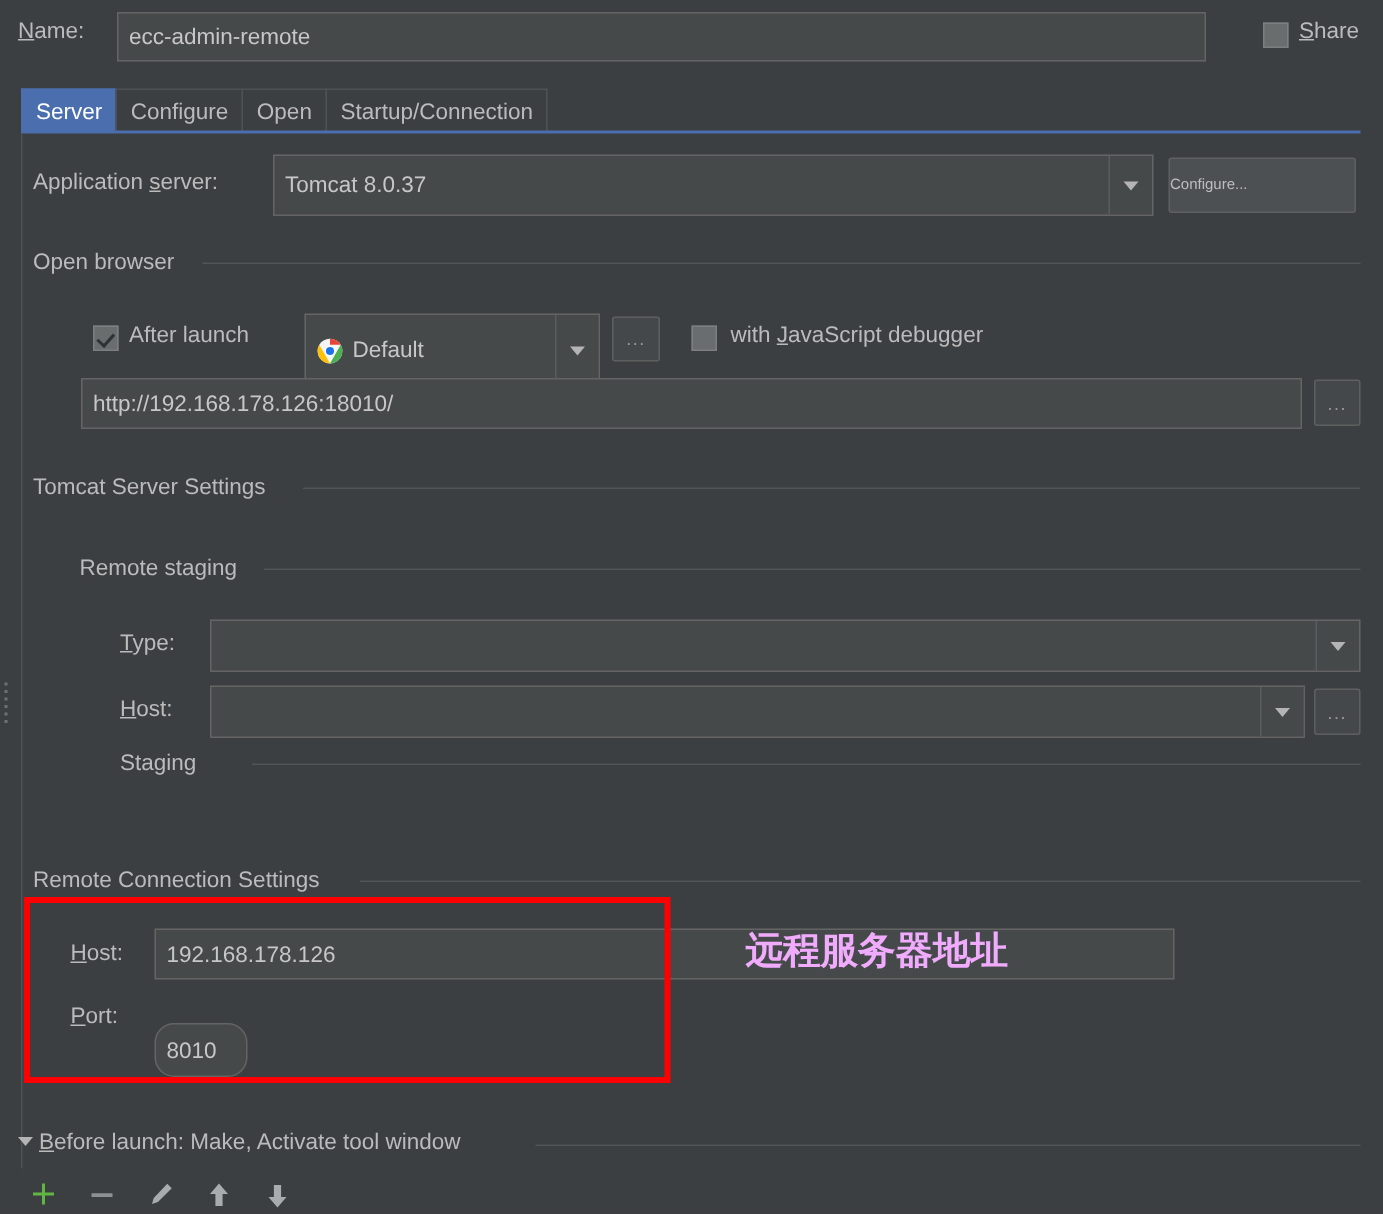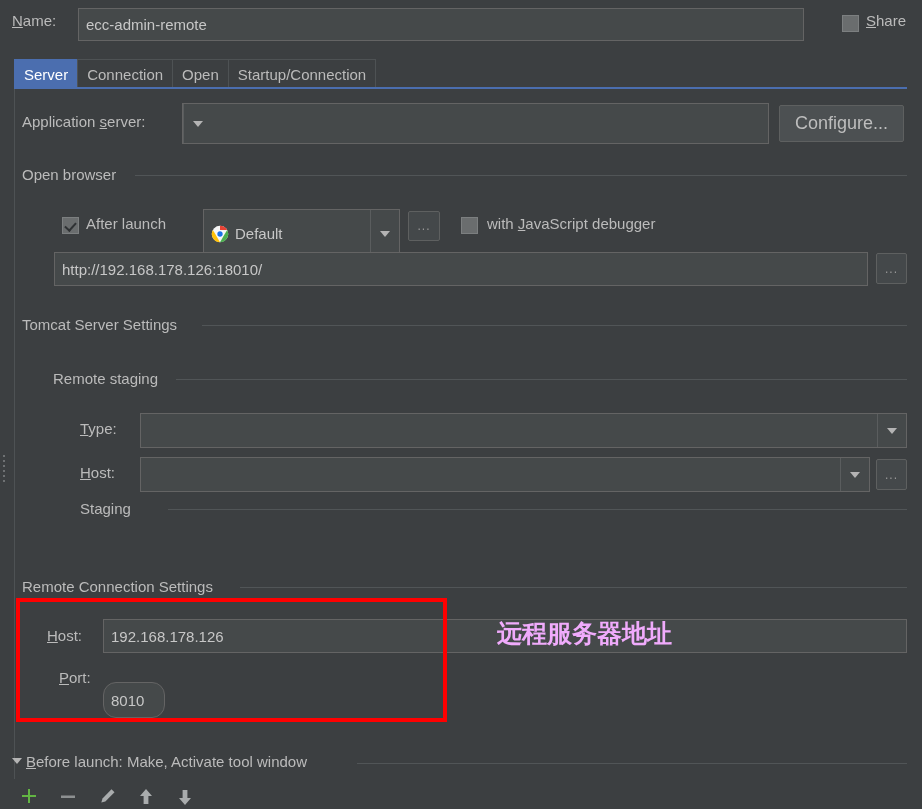--- a/index.html
+++ b/index.html
@@ -49,22 +49,22 @@
     border-left:5px solid transparent;
     border-right:5px solid transparent;
     border-top:6px solid #b4b4b4;
   }
   .btn{
     background:#4c5052;
     border:1px solid #5e6060;
     border-radius:2px;
     color:#bdbdbd;
     box-sizing:border-box;
-    display:flex;align-items:center;justify-content:center;
-    font-size:18px;
+    display:flex;align-items:center;
+    font-size:10px;
     white-space:nowrap;
   }
   .dots{
     background:#44484a;
     border:1px solid #5e6060;
     border-radius:2px;
     box-sizing:border-box;
     display:flex;align-items:center;justify-content:center;
     color:#9a9a9a;
     font-size:12px;
@@ -159,22 +159,22 @@
   #stg-title{left:80px;top:500px;}
   #stg-line{left:168px;top:509px;width:739px;}
 
   
   #rcs-title{left:22px;top:578px;}
   #rcs-line{left:240px;top:587px;width:667px;}
 
   #red-box{position:absolute;left:16px;top:598px;width:431px;height:124px;border:4px solid #ff0000;box-sizing:border-box;}
 
   #host2-label{position:absolute;left:47px;top:627px;}
-  #host2-field{position:absolute;left:103px;top:619px;width:804px;height:34px;}
-  #port-label{position:absolute;left:47px;top:669px;margin-left:12px;}
+  #host2-field{position:absolute;left:103px;top:619px;width:680px;height:34px;}
+  #port-label{position:absolute;left:47px;top:669px;}
   #port-field{position:absolute;left:103px;top:682px;width:62px;height:36px;border-radius:13px;}
 
   .annot{position:absolute;color:#f0abfc;font-weight:bold;white-space:nowrap;}
   #annot-host{left:497px;top:617px;font-size:25px;}
   #annot-port{left:497px;top:663px;font-size:25px;}
 
   
   #bl-arrow{position:absolute;left:12px;top:758px;width:0;height:0;
     border-left:5px solid transparent;border-right:5px solid transparent;border-top:6px solid #b4b4b4;}
   #bl-title{position:absolute;left:26px;top:753px;}
@@ -197,21 +197,21 @@
     <span>ecc-admin-remote</span>
   </div>
   <div class="cbx" id="share-box"></div>
   <div class="lbl" id="share-label"><span class="mnem">S</span>hare</div>
 
   <div id="tabstrip">
     <div class="tab sel">
         <span>Server</span>
       </div>
     <div class="tab">
-        <span>Connection</span>
+        <span>Configure</span>
       </div>
     <div class="tab">
         <span>Open</span>
       </div>
     <div class="tab">
         <span>Startup/Connection</span>
       </div>
   </div>
   <div id="tab-underline"></div>
   <div id="panel-left"></div>
@@ -220,20 +220,23 @@
     <span></span>
       <span></span>
       <span></span>
       <span></span>
       <span></span>
       <span></span>
   </div>
 
   <div class="lbl" id="appserver-label">Application <span class="mnem">s</span>erver:</div>
   <div class="combo" id="appserver-combo">
+    <div class="val">
+        <span>Tomcat 8.0.37</span>
+      </div>
     <div class="arrow">
         <i></i>
       </div>
   </div>
   <div class="btn" id="configure-btn">
     <span>Configure...</span>
   </div>
 
   <div class="grp-title" id="openbrowser-title">Open browser</div>
   <div class="grp-line" id="openbrowser-line"></div>

